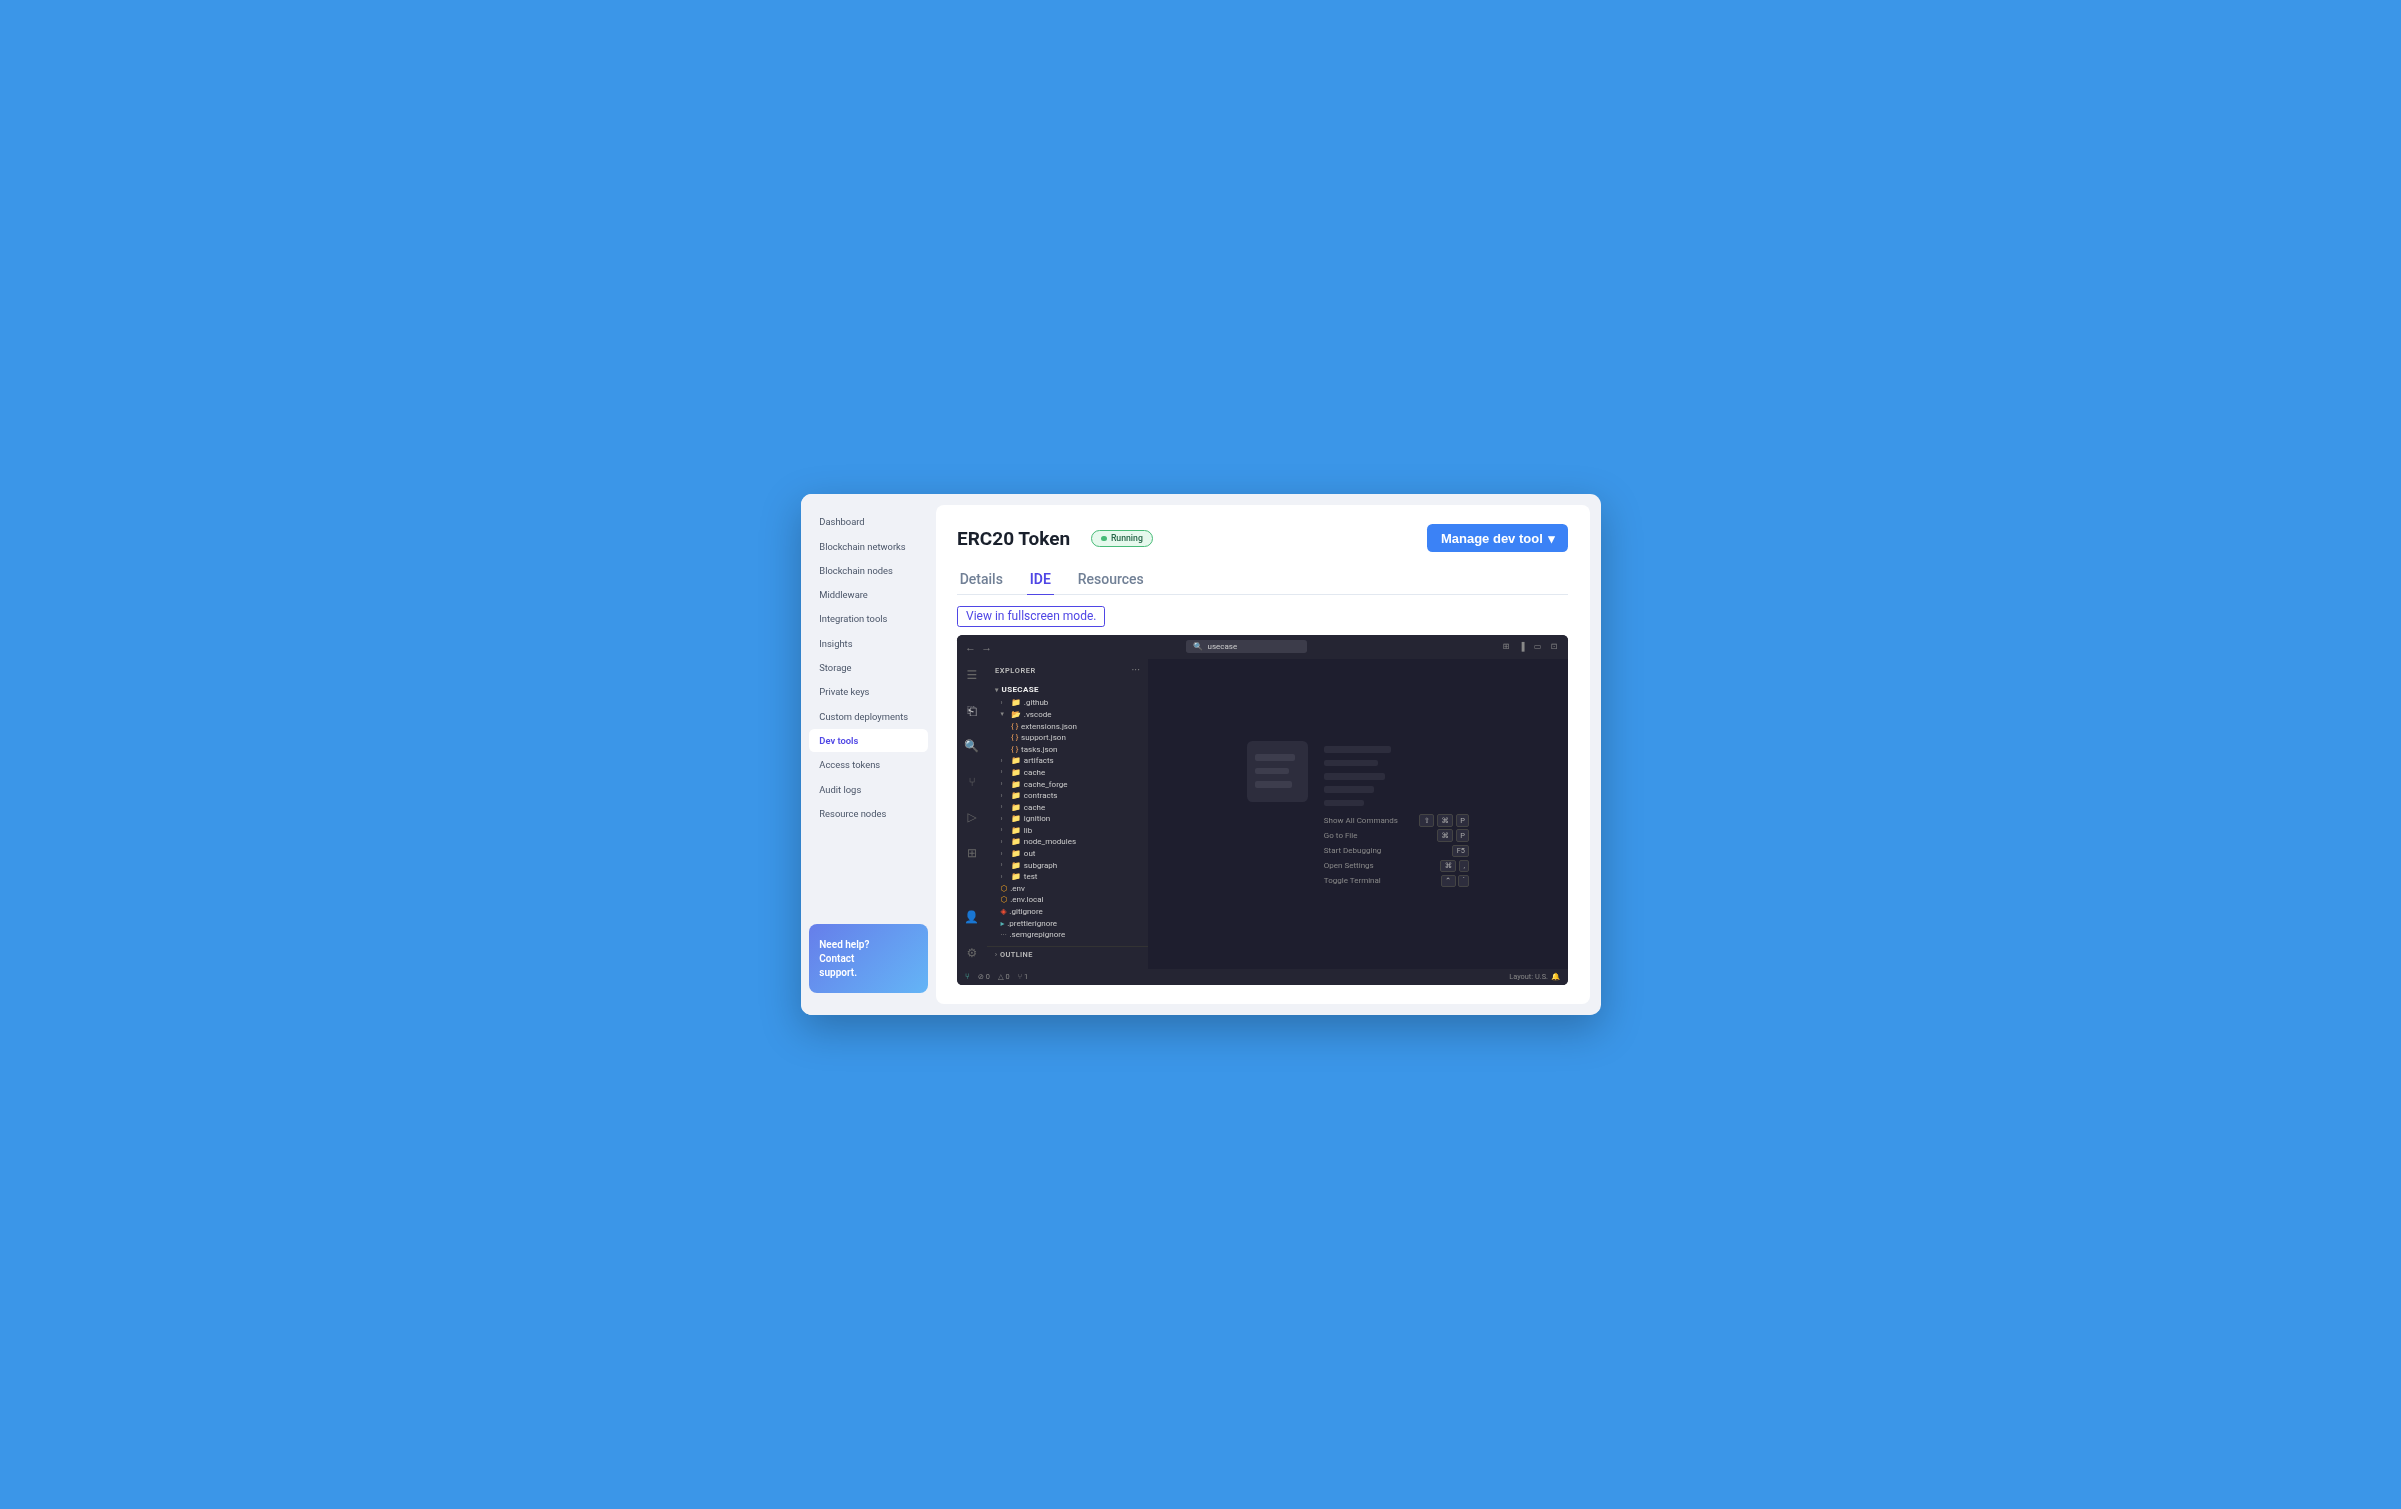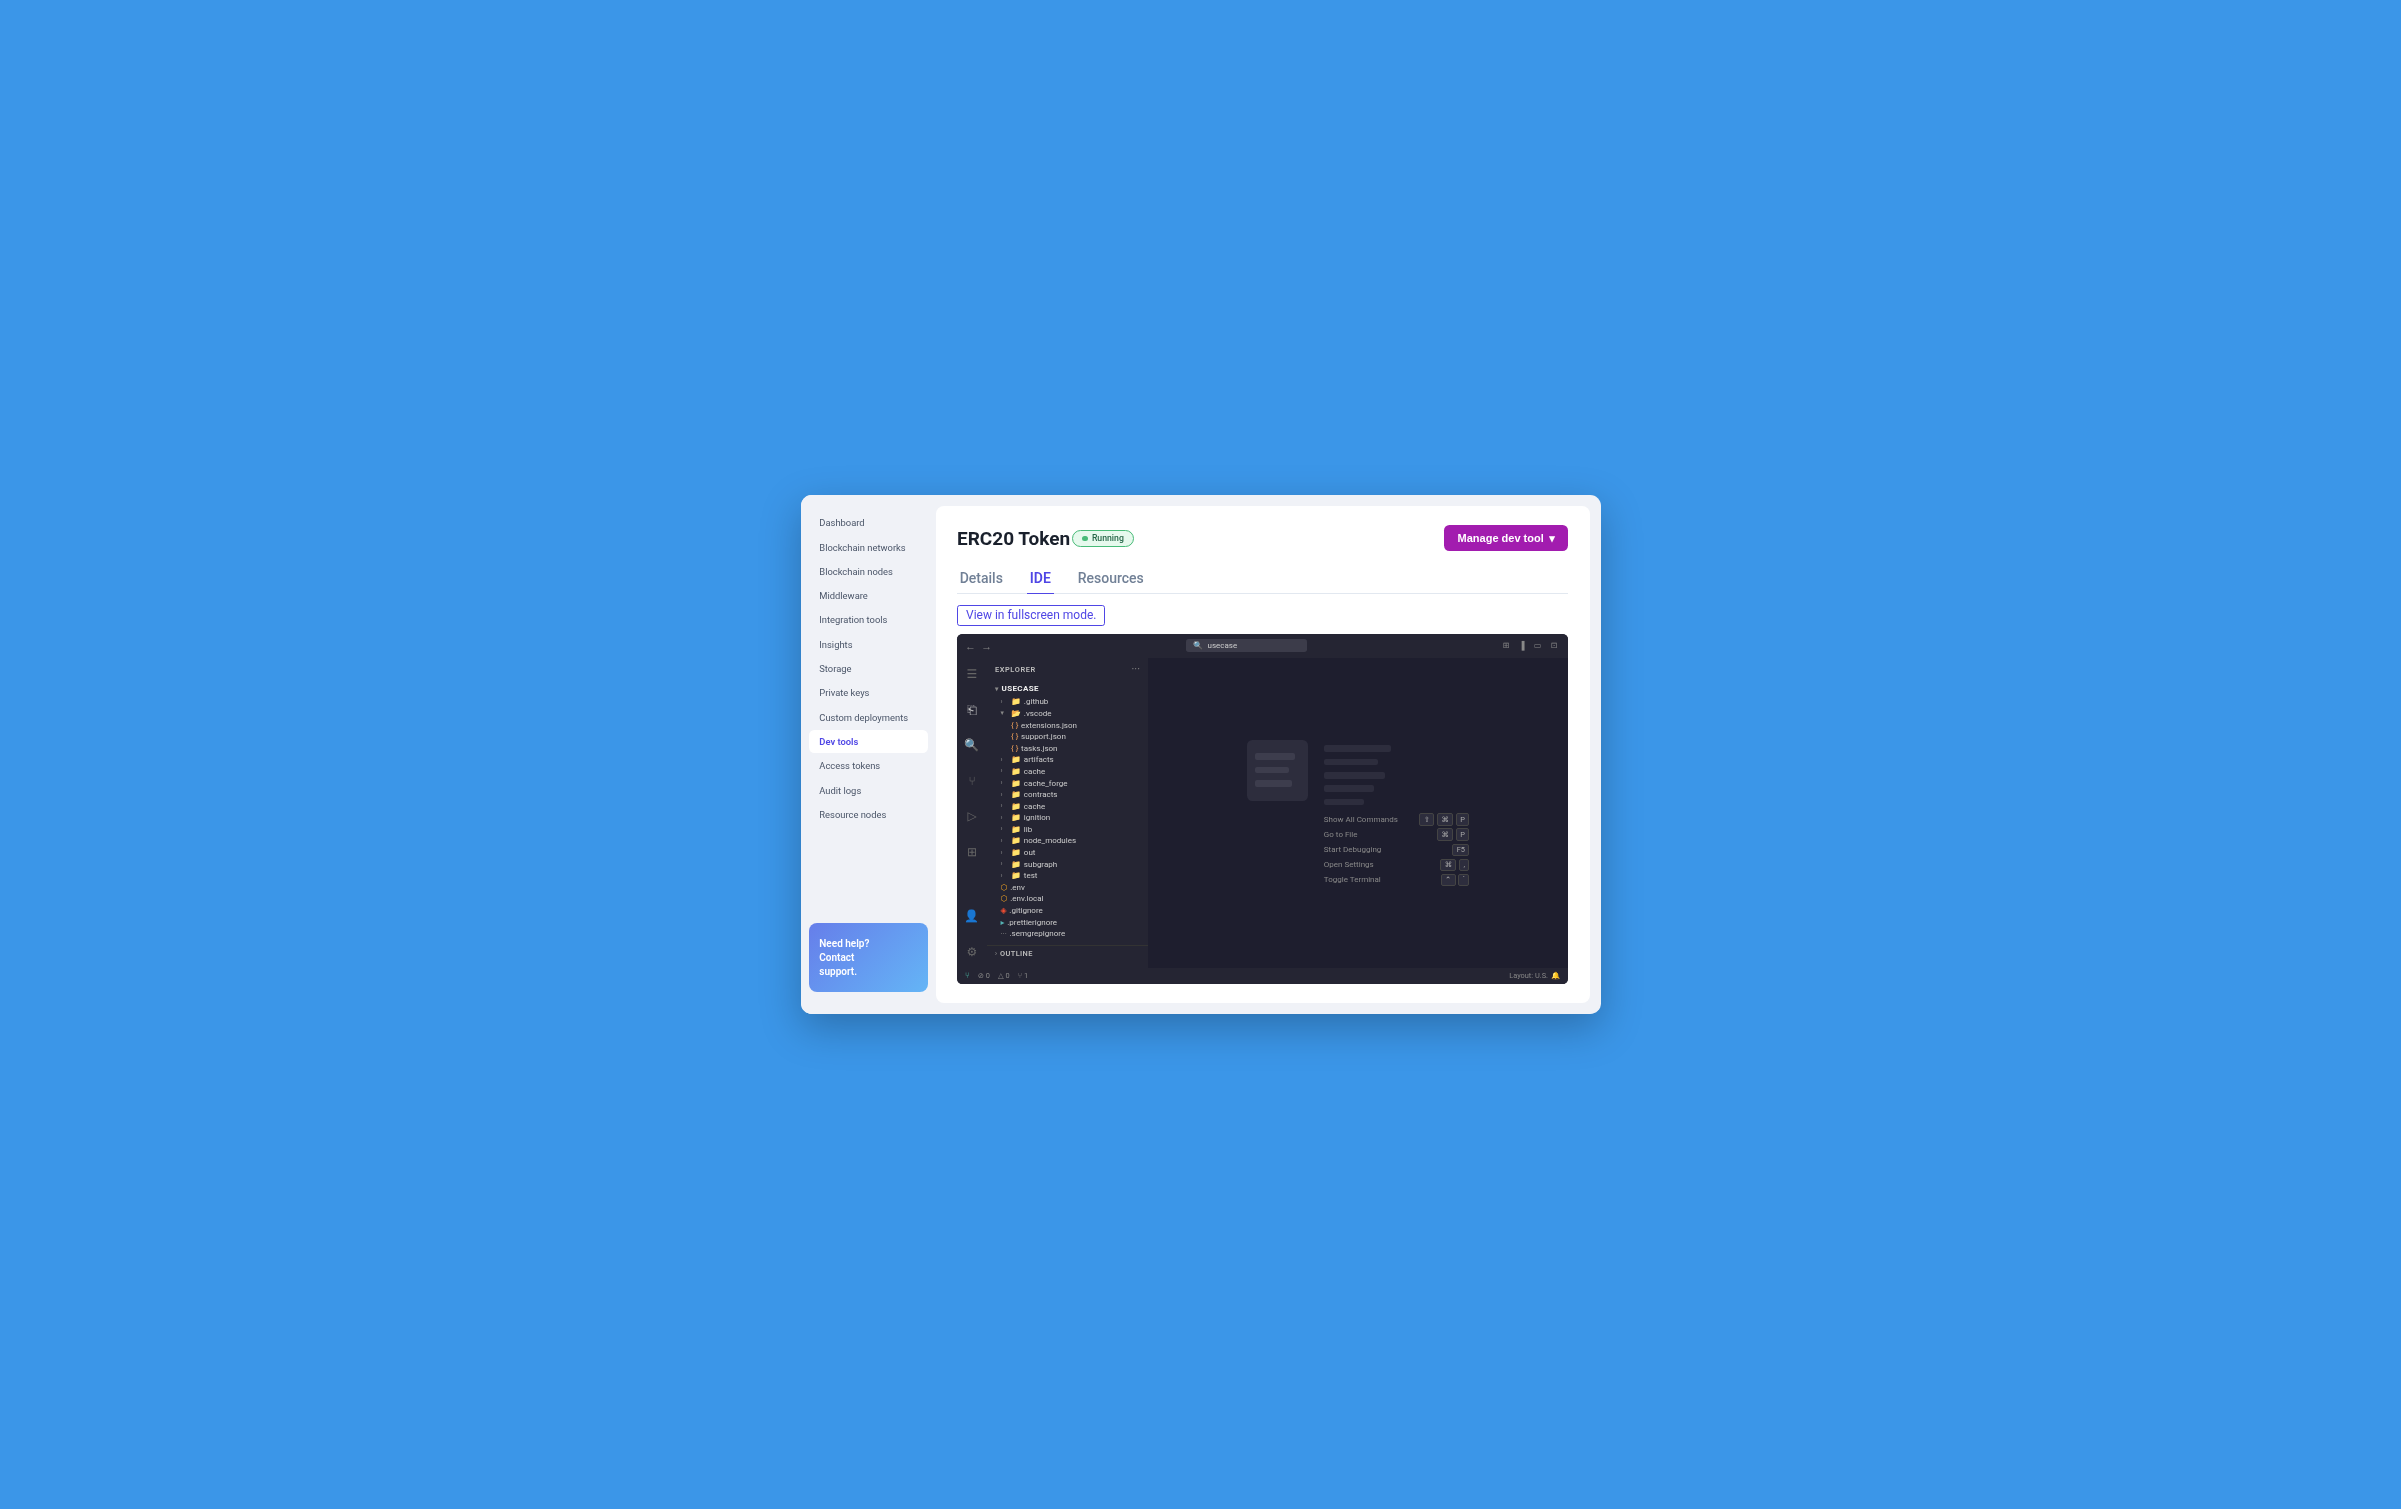--- a/index.html
+++ b/index.html
@@ -74,21 +74,21 @@
     }
     .page-header {
       display: flex;
       align-items: center;
       justify-content: space-between;
       margin-bottom: 13.5px;
     }
     .page-title-area {
       display: flex;
       align-items: center;
-      gap: 2px;
+      gap: 21px;
     }
     .page-title {
       font-size: 19px;
       font-weight: 700;
       color: #1a202c;
     }
     .status-badge {
       display: flex;
       align-items: center;
       gap: 4px;
@@ -100,26 +100,26 @@
       font-weight: 500;
       color: #276749;
     }
     .status-dot {
       width: 5.4px;
       height: 5.4px;
       border-radius: 50%;
       background: #48bb78;
     }
     .manage-btn {
-      background: #a21caf;
+      background: #3b82f6;
       color: white;
       border: none;
       border-radius: 5.4px;
       padding: 6.7px 13.5px;
-      font-size: 11px;
+      font-size: 13px;
       font-weight: 600;
       cursor: pointer;
       display: flex;
       align-items: center;
       gap: 5.4px;
     }
     
     .tabs {
       display: flex;
       gap: 21.5px;

